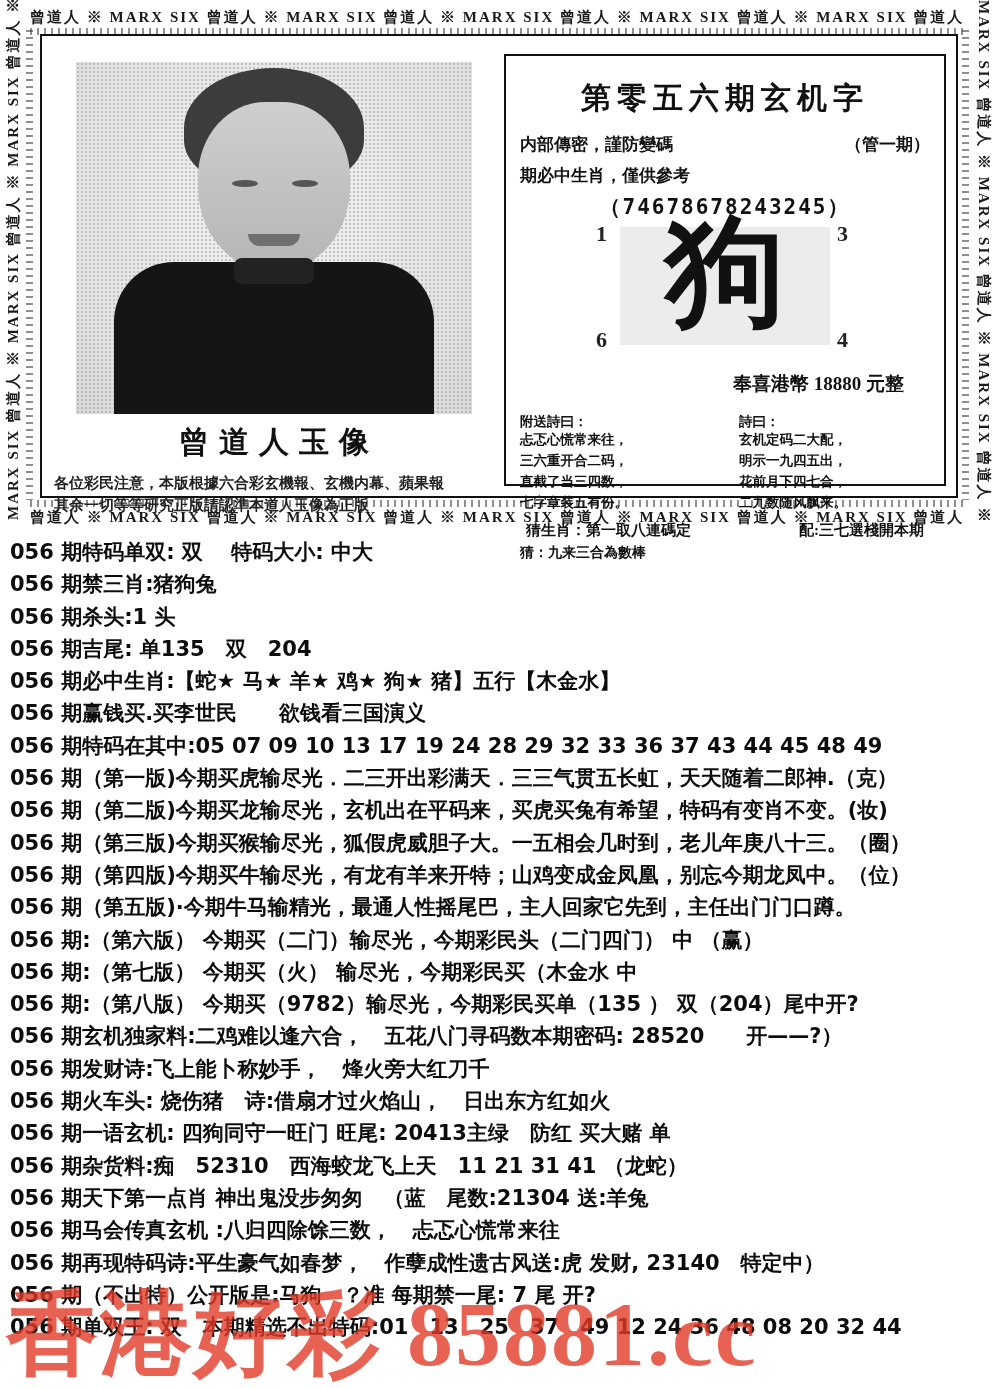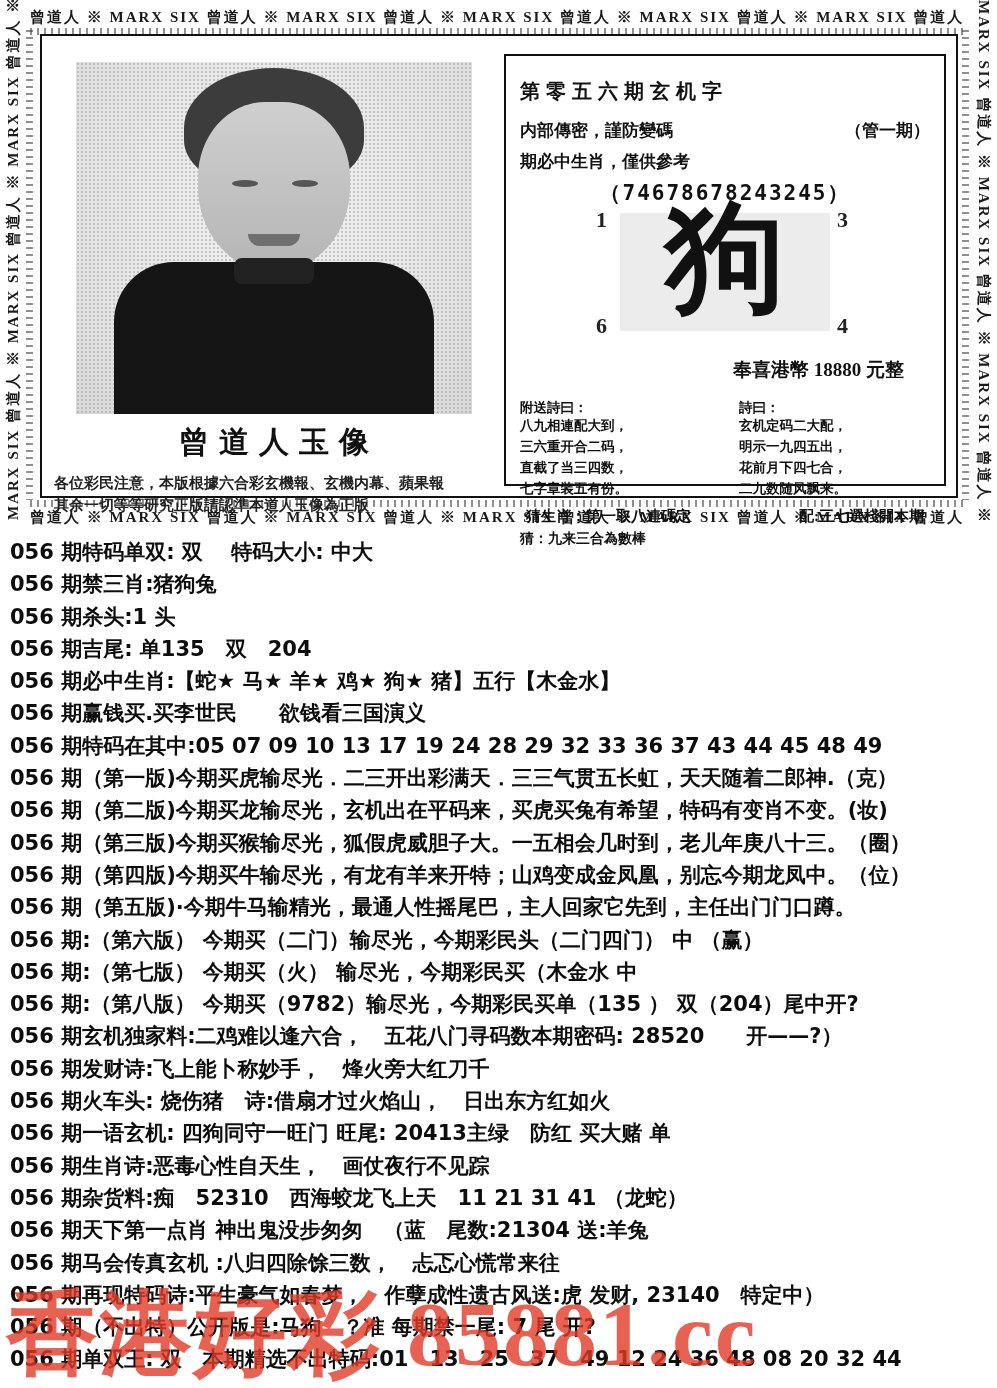--- a/index.html
+++ b/index.html
@@ -45,21 +45,21 @@
 
   .caption { position:absolute; left:44px; top:386px; width:386px; text-align:center;
     font-size:30px; font-weight:800; letter-spacing:10px;
     font-family:"Liberation Serif","DejaVu Serif",serif; }
   .note { position:absolute; left:12px; width:436px; font-size:15px; font-weight:600; color:#222; }
   .note.n1 { top:438px; } .note.n2 { top:460px; }
 
   
   .panel { position:absolute; left:462px; top:18px; width:442px; height:432px;
     border:2px solid #111; padding:10px 14px; }
-  .panel-title { text-align:left; font-size:20px; font-weight:800; letter-spacing:6px;
+  .panel-title { text-align:center; font-size:30px; font-weight:800; letter-spacing:6px;
     font-family:"Liberation Serif","DejaVu Serif",serif; margin-top:12px; }
   .panel-row { display:flex; justify-content:space-between; font-size:17px; font-weight:700;
     margin-top:14px; font-family:"Liberation Serif","DejaVu Serif",serif;gap:24px; }
   .panel-lucky { font-size:17px; font-weight:700; margin-top:8px;
     font-family:"Liberation Serif","DejaVu Serif",serif; }
   .panel-numbers { text-align:center; font-size:21px; font-weight:700; letter-spacing:2px; margin-top:6px;
     font-family:"DejaVu Sans Mono","Liberation Mono",monospace; }
   .zodiac-box { position:relative; width:210px; height:118px; margin:6px auto 0;
     background:#ececec; }
   .zodiac-char { position:absolute; left:0; right:0; top:-26px; text-align:center; font-size:120px;
@@ -139,21 +139,21 @@
         <div class="zodiac-char">狗</div>
       </div>
 
       <div class="price">奉喜港幣 18880 元整</div>
 
       <div class="poems">
         <div class="poem-col left">
           <div class="poem-line">
             <span class="poem-label">附送詩曰：</span>
             <span class="poem-body">
-              <div>八九相連配大到，</div>
+              <div>忐忑心慌常来往，</div>
               <div>三六重开合二码，</div>
               <div>直截了当三四数，</div>
               <div>七字章装五有份。</div>
             </span>
           </div>
         </div>
         <div class="poem-col right">
           <div class="poem-line">
             <span class="poem-label">詩曰：</span>
             <span class="poem-body">
@@ -187,21 +187,20 @@
     <div class="tip-line">056 期（第三版)今期买猴输尽光，狐假虎威胆子大。一五相会几时到，老儿年庚八十三。（圈）</div>
     <div class="tip-line">056 期（第四版)今期买牛输尽光，有龙有羊来开特；山鸡变成金凤凰，别忘今期龙凤中。（位）</div>
     <div class="tip-line">056 期（第五版)·今期牛马输精光，最通人性摇尾巴，主人回家它先到，主任出门门口蹲。</div>
     <div class="tip-line">056 期:（第六版） 今期买（二门）输尽光，今期彩民头（二门四门） 中 （赢）</div>
     <div class="tip-line">056 期:（第七版） 今期买（火） 输尽光，今期彩民买（木金水 中</div>
     <div class="tip-line">056 期:（第八版） 今期买（9782）输尽光，今期彩民买单（135 ） 双（204）尾中开?</div>
     <div class="tip-line">056 期玄机独家料:二鸡难以逢六合，　五花八门寻码数本期密码: 28520　　开——?）</div>
     <div class="tip-line">056 期发财诗:飞上能卜称妙手，　烽火旁大红刀千</div>
     <div class="tip-line">056 期火车头: 烧伤猪　诗:借扇才过火焰山，　日出东方红如火</div>
     <div class="tip-line">056 期一语玄机: 四狗同守一旺门 旺尾: 20413主绿　防红 买大赌 单</div>
-    <div class="tip-line">056 期生肖诗:恶毒心性自天生，　画仗夜行不见踪</div>
     <div class="tip-line">056 期杂货料:痴　52310　西海蛟龙飞上天　11 21 31 41 （龙蛇）</div>
     <div class="tip-line">056 期天下第一点肖 神出鬼没步匆匆　（蓝　尾数:21304 送:羊兔</div>
     <div class="tip-line">056 期马会传真玄机 :八归四除馀三数，　忐忑心慌常来往</div>
     <div class="tip-line">056 期再现特码诗:平生豪气如春梦，　作孽成性遗古风送:虎 发财, 23140　特定中）</div>
     <div class="tip-line">056 期（不出特）公开版是:马狗　？准 每期禁一尾: 7 尾 开?</div>
     <div class="tip-line">056 期单双王: 双　本期精选不出特码:01　13　25　37　49 12 24 36 48 08 20 32 44</div>
   </div>
 
   <div class="watermark">香港好彩 85881.cc</div>
 </div>

